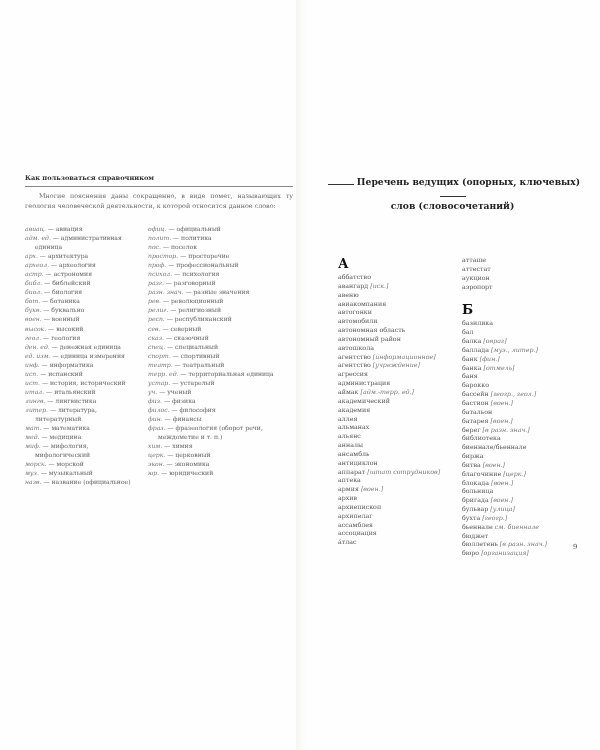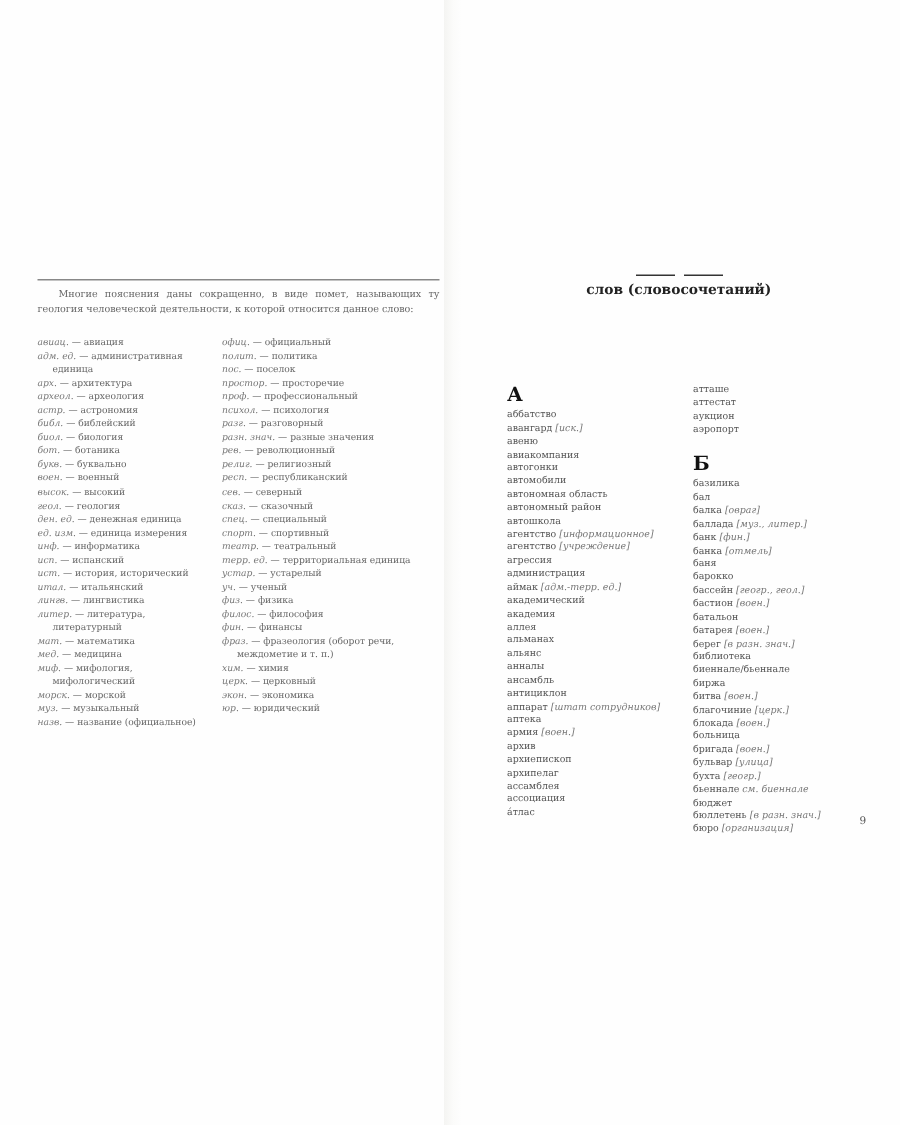--- a/index.html
+++ b/index.html
@@ -31,20 +31,21 @@
   .wcol .gap { height:10px; }
   .note { color:#777; font-style:italic; }
   .page-num { position:absolute; left:268px; top:543px; font-size:7px; color:#555; }
 </style>
 </head>
 <body>
 
 <div class="spread-shadow"></div>
 
 <div class="left-page">
+  <div class="header">Как пользоваться справочником</div>
   <div class="header-rule"></div>
   <div class="intro">Многие пояснения даны сокращенно, в виде помет, называющих ту геология человеческой деятельности, к которой относится данное слово:</div>
   <div class="abbr-col c1" id="abbr1">
       <div class="abbr-item"><i>авиац.</i><span> — </span><span>авиация</span></div>
       <div class="abbr-item"><i>адм. ед.</i><span> — </span><span>административная единица</span></div>
       <div class="abbr-item"><i>арх.</i><span> — </span><span>архитектура</span></div>
       <div class="abbr-item"><i>археол.</i><span> — </span><span>археология</span></div>
       <div class="abbr-item"><i>астр.</i><span> — </span><span>астрономия</span></div>
       <div class="abbr-item"><i>библ.</i><span> — </span><span>библейский</span></div>
       <div class="abbr-item"><i>биол.</i><span> — </span><span>биология</span></div>
@@ -94,21 +95,21 @@
       <div class="abbr-item"><i>фраз.</i><span> — </span><span>фразеология (оборот речи, междометие и т. п.)</span></div>
       <div class="abbr-item"><i>хим.</i><span> — </span><span>химия</span></div>
       <div class="abbr-item"><i>церк.</i><span> — </span><span>церковный</span></div>
       <div class="abbr-item"><i>экон.</i><span> — </span><span>экономика</span></div>
       <div class="abbr-item"><i>юр.</i><span> — </span><span>юридический</span></div>
     </div>
 </div>
 
 <div class="right-page">
   <div class="title">
-    <span class="dash"></span><span class="dash"></span><br>
+    <span class="dash"></span><span>Перечень ведущих (опорных, ключевых)</span><span class="dash"></span><br>
     <span>слов (словосочетаний)</span>
   </div>
 
   <div class="wcol a">
     <div class="letter">А</div>
     <div id="wordsA">
         <div><span>аббатство</span></div>
         <div><span>авангард</span> <span class="note">[иск.]</span></div>
         <div><span>авеню</span></div>
         <div><span>авиакомпания</span></div>

